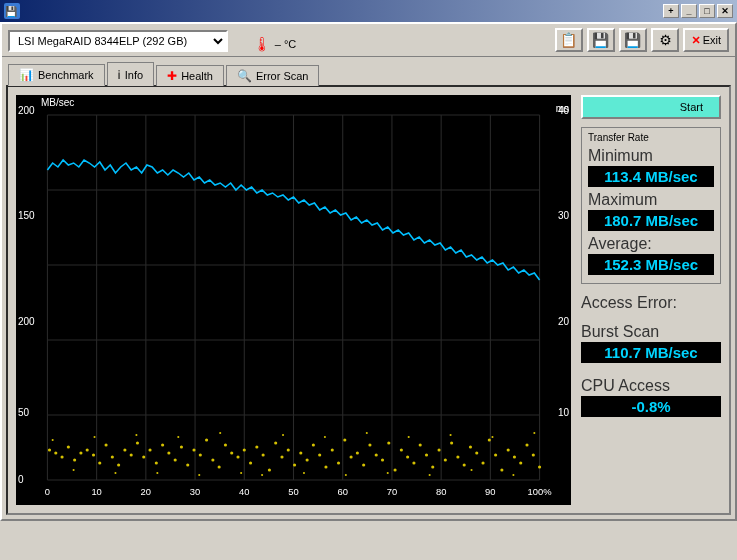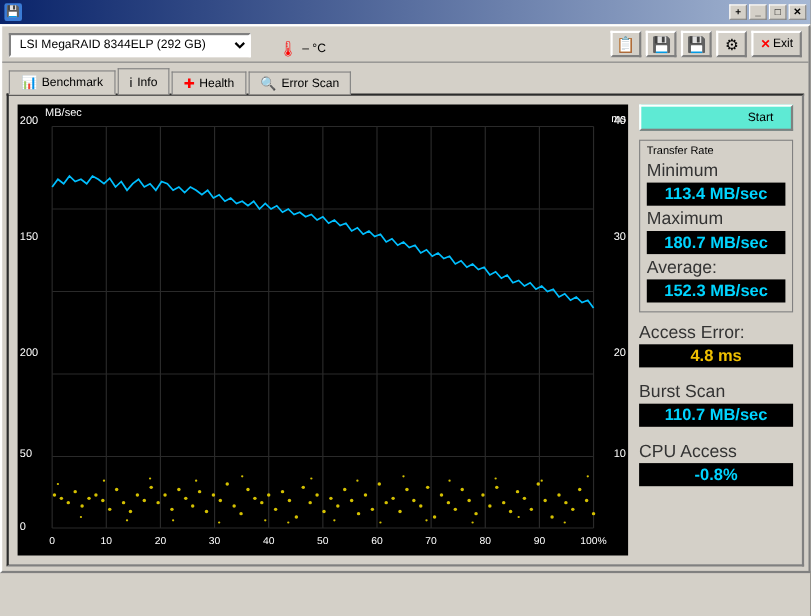--- a/index.html
+++ b/index.html
@@ -465,21 +465,20 @@
         <div class="stat-label">Minimum</div>
         <div class="stat-value">113.4 MB/sec</div>
         <div class="stat-label">Maximum</div>
         <div class="stat-value">180.7 MB/sec</div>
         <div class="stat-label">Average:</div>
         <div class="stat-value">152.3 MB/sec</div>
       </div>
 
       <div class="stat-standalone">
         <div class="stat-label">Access Error:</div>
-        <div class="stat-value yellow">4.8 ms</div>
       </div>
 
       <div class="stat-standalone">
         <div class="stat-label">Burst Scan</div>
         <div class="stat-value">110.7 MB/sec</div>
       </div>
 
       <div class="stat-standalone">
         <div class="stat-label">CPU Access</div>
         <div class="stat-value">-0.8%</div>

